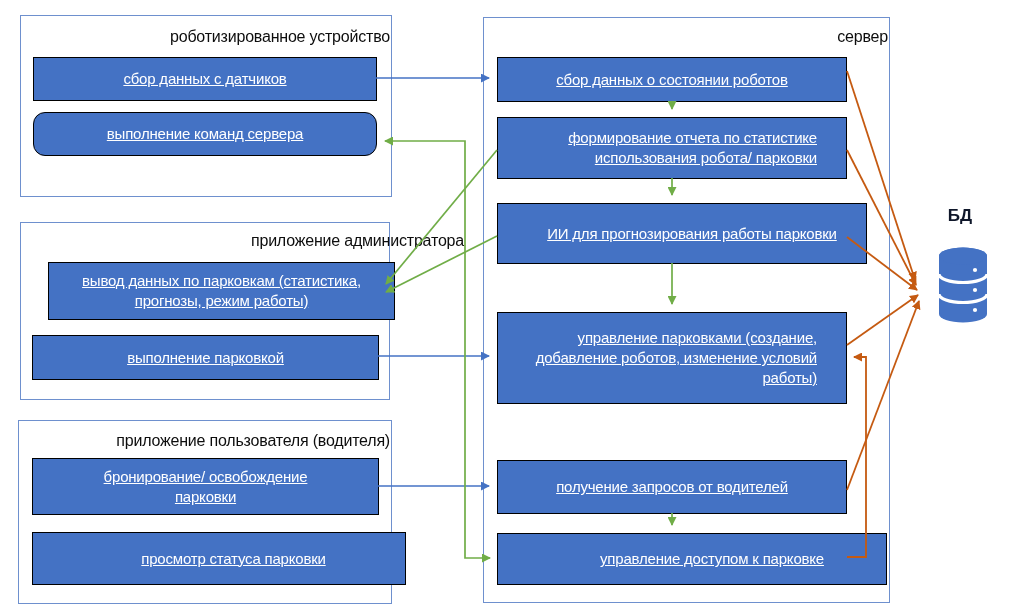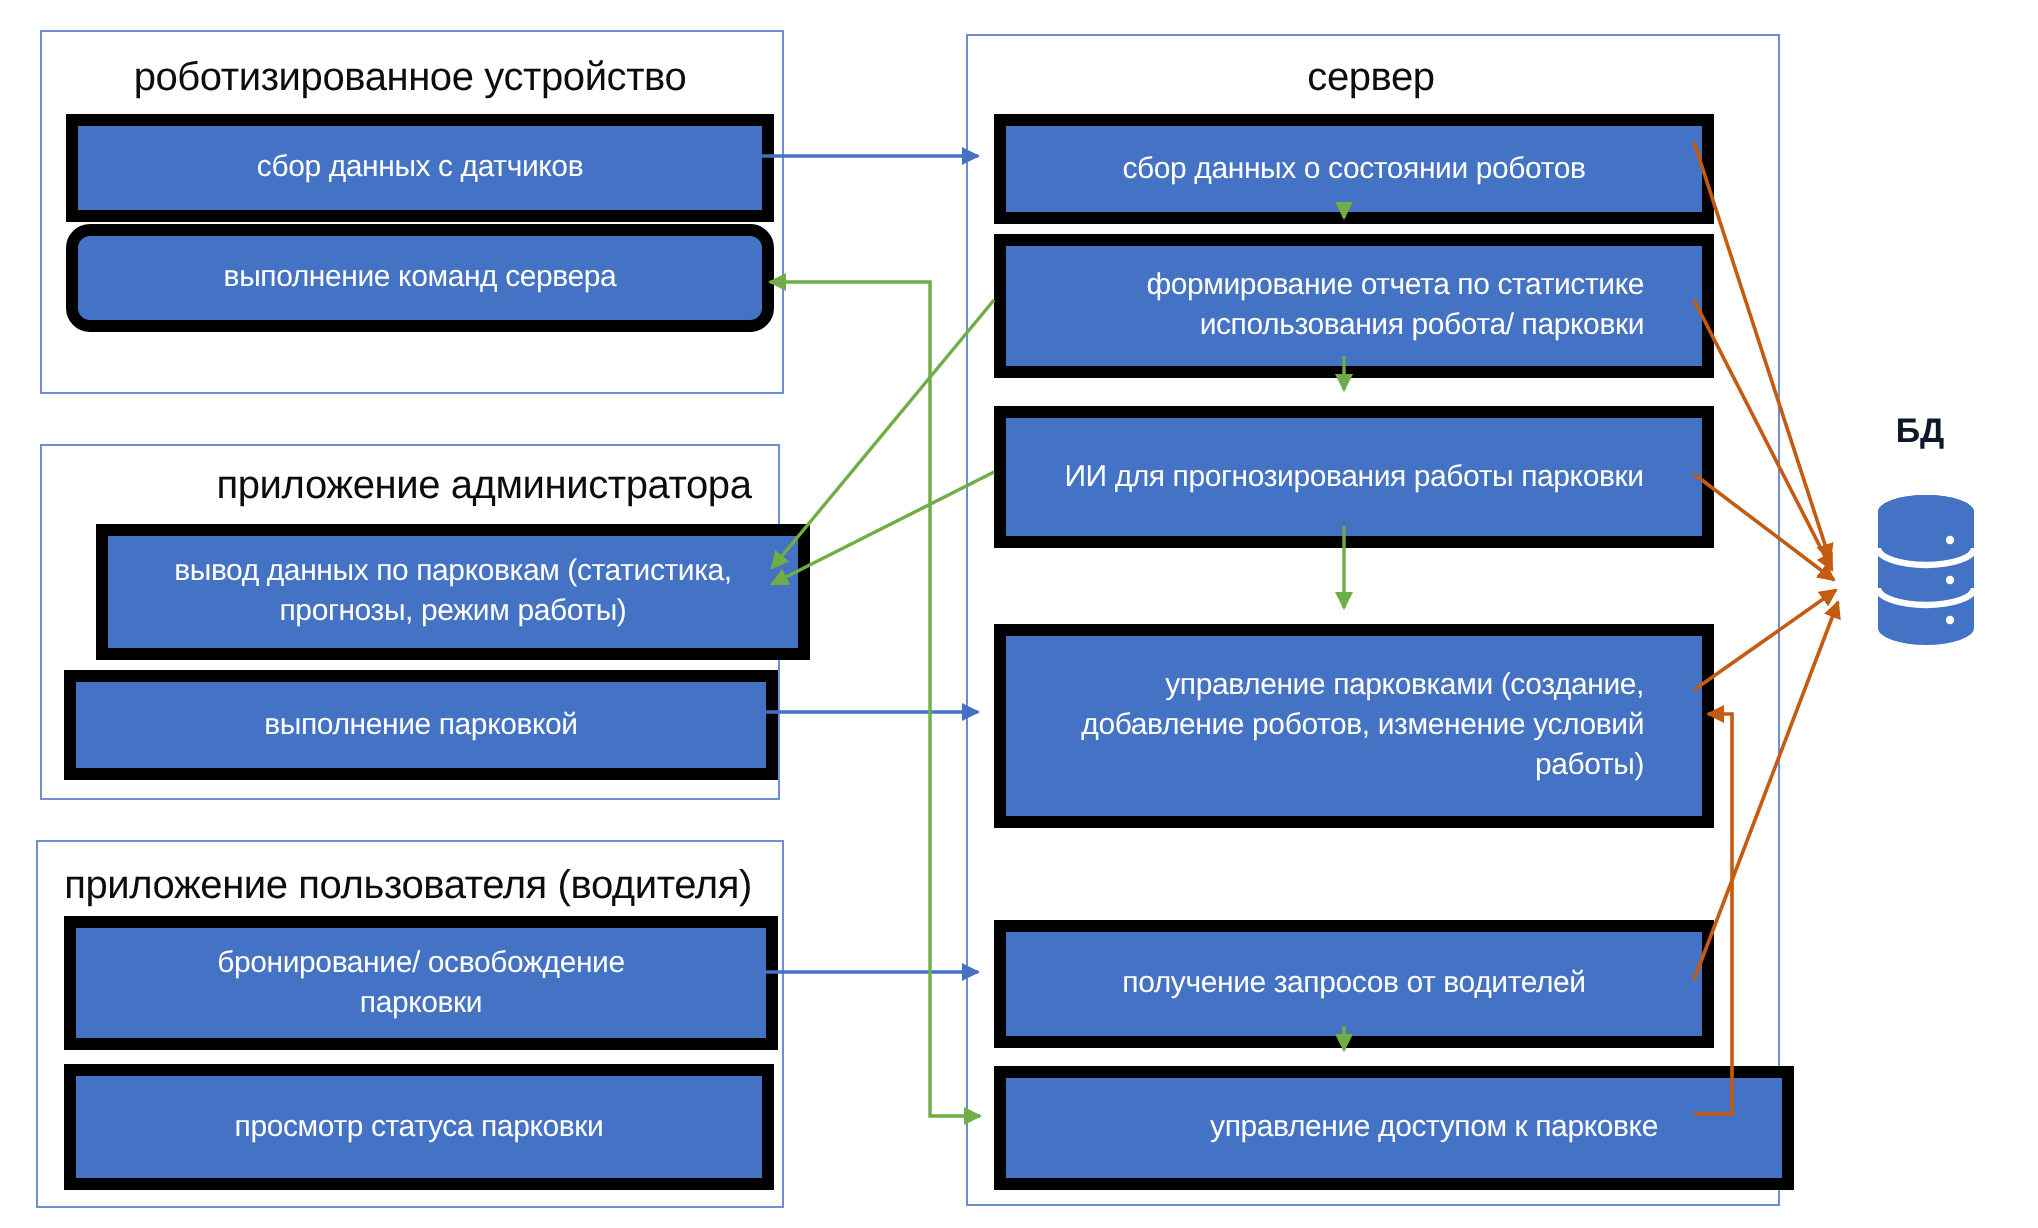--- a/index.html
+++ b/index.html
@@ -4,27 +4,27 @@
 <style>
   html,body{margin:0;padding:0;background:#ffffff;}
   body{
     position:relative;width:1019px;height:614px;overflow:hidden;
     font-family:"Liberation Sans",sans-serif;
   }
   .container{
     position:absolute;background:#ffffff;border:1.5px solid #6e90ce;
   }
   .ctitle{
-    position:absolute;text-align:center;font-size:20px;color:#0d0d0d;
+    position:absolute;text-align:right;font-size:16px;color:#0d0d0d;
     letter-spacing:-0.2px;
   }
   .box{
-    position:absolute;background:#4472C4;border:6px solid #000000;
+    position:absolute;background:#4472C4;border:1px solid #000000;
     color:#ffffff;display:flex;align-items:center;justify-content:center;
-    text-align:center;font-size:15px;line-height:1.32;letter-spacing:-0.2px;
+    text-align:center;font-size:15px;line-height:1.32;letter-spacing:-0.2px;text-decoration:underline;
   }
   .box span{display:block;}
   .wrap-admin1 span{max-width:296px;}
   .wrap-user1 span{max-width:240px;}
   .srv span{max-width:290px;text-align:right;}
   .db-label{
     position:absolute;text-align:center;font-size:17px;font-weight:600;color:#0f172a;
   }
   svg.overlay{position:absolute;left:0;top:0;pointer-events:none;}
 </style>
@@ -53,31 +53,31 @@
 <div class="box wrap-admin1" style="left:48px;top:262px;width:345px;height:56px;">
   <span>вывод данных по парковкам (статистика, прогнозы, режим работы)</span>
 </div>
 <div class="box" style="left:32px;top:335px;width:345px;height:43px;">
   <span>выполнение парковкой</span>
 </div>
 
 <div class="box wrap-user1" style="left:32px;top:458px;width:345px;height:55px;">
   <span>бронирование/ освобождение парковки</span>
 </div>
-<div class="box" style="left:32px;top:532px;width:343px;height:51px;">
+<div class="box" style="left:32px;top:532px;width:343px;height:51px;padding-left:29px;">
   <span>просмотр статуса парковки</span>
 </div>
 
 <div class="box srv" style="left:497px;top:57px;width:348px;height:43px;">
   <span>сбор данных о состоянии роботов</span>
 </div>
 <div class="box srv" style="left:497px;top:117px;width:348px;height:60px;">
   <span>формирование отчета по статистике использования робота/ парковки</span>
 </div>
-<div class="box srv" style="left:497px;top:203px;width:348px;height:59px;">
+<div class="box srv" style="left:497px;top:203px;width:348px;height:59px;padding-left:20px;">
   <span>ИИ для прогнозирования работы парковки</span>
 </div>
 <div class="box srv" style="left:497px;top:312px;width:348px;height:90px;">
   <span>управление парковками (создание, добавление роботов, изменение условий работы)</span>
 </div>
 <div class="box srv" style="left:497px;top:460px;width:348px;height:52px;">
   <span>получение запросов от водителей</span>
 </div>
 <div class="box srv" style="left:497px;top:533px;width:348px;height:50px;padding-left:40px;">
   <span>управление доступом к парковке</span>

